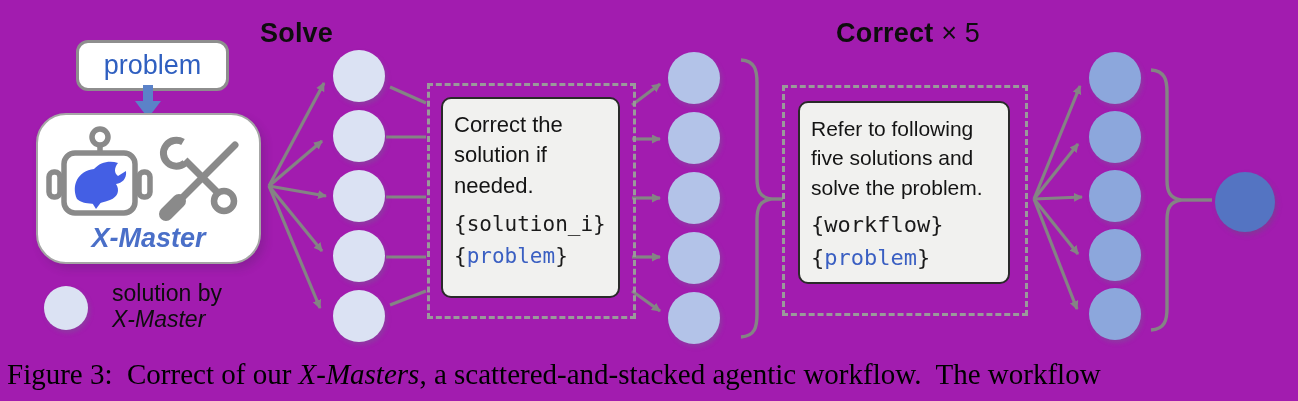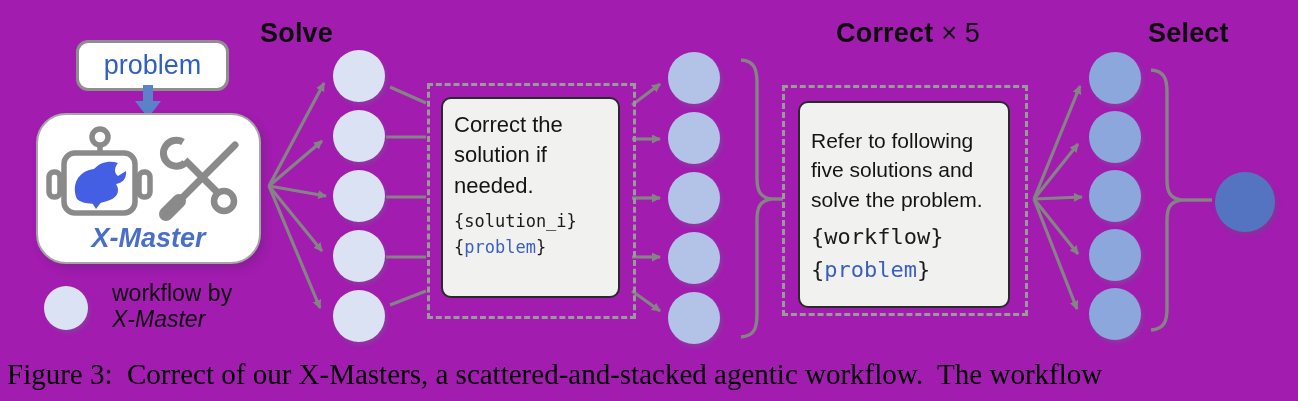--- a/index.html
+++ b/index.html
@@ -58,54 +58,53 @@
   }
   
   .dashed-box { position:absolute; border:3px dashed #9a9a9a; background:transparent; }
   #critic-dashed  { left:427px; top:83px; width:203px; height:230px; }
   #rewrite-dashed { left:782px; top:85px; width:240px; height:225px; }
   .prompt-box {
     position:absolute; background:#f1f1ef; border:2.5px solid #2a2a2a; border-radius:10px;
     color:#141414;
   }
   #critic-prompt  { left:11px; top:11px; width:153px; height:175px; padding:11px 11px; }
-  #rewrite-prompt { left:13px; top:13px; width:186px; height:157px; padding:23px 11px; }
+  #rewrite-prompt { left:13px; top:13px; width:186px; height:157px; padding:11px 11px; }
   .prompt-instruction { font-size:22px; line-height:1.38; color:#141414; }
   #rewrite-prompt .prompt-instruction { font-size:21px; line-height:1.4; }
   .prompt-code {
-    font-family:"DejaVu Sans Mono", monospace; font-size:17px; line-height:1.5;
+    font-family:"DejaVu Sans Mono", monospace; font-size:21px; line-height:1.5;
     white-space:nowrap; color:#1a1a1a; margin-top:8px;
   }
   .prompt-code .code-line { display:block; }
   .prompt-code .blue { color:var(--c-code,#3a5fc2); }
   #rewrite-prompt .prompt-code { font-size:22px; margin-top:6px; }
   
   #connectors { position:absolute; left:0; top:0; width:1298px; height:401px; }
   
   .caption {
     position:absolute; left:7px; top:358px; white-space:pre;
     font-family:"Liberation Serif", serif; font-size:29px; color:#000;
   }
-  .caption .it { }
+  .caption .it { font-style:italic; }
   
   .watermark {
     position:absolute; left:933px; top:349px; font-size:33px; letter-spacing:1px;
     color:rgba(255,255,255,0.82);
     text-shadow:2px 2px 1px rgba(125,125,125,0.9), -1px -1px 0 rgba(170,170,170,0.45);
     white-space:nowrap;
   }
 </style>
 </head>
 <body>
 
 <div id="canvas">
 
   <div class="stage-label" style="left:260px;"><span>Solve</span></div>
   <div class="stage-label" style="left:836px;"><span>Correct</span><span class="mult" style="white-space:pre;"> × 5</span></div>
-  <div class="stage-label" style="left:1148px;"><span>Select</span></div>
 
   <div class="problem-box">
     <span>problem</span>
   </div>
 
   <svg width="40" height="36" style="position:absolute; left:128px; top:85px;">
     <polygon points="15,0 25,0 25,16 33,16 20,33 7,16 15,16" fill="#5b82c8"></polygon>
   </svg>
 
   <div class="agent-card">
@@ -130,21 +129,21 @@
         <path d="M145,23 A 13 13 0 1 0 147,44" stroke-width="7"></path>
         <line x1="147" y1="41" x2="182" y2="76" stroke-width="7"></line>
         <circle cx="186" cy="82" r="10" stroke-width="6.5"></circle>
       </g>
     </svg>
     <div class="agent-name">X-Master</div>
   </div>
 
   <div class="legend-circle"></div>
   <div class="legend-text">
-    <div>workflow by</div>
+    <div>solution by</div>
     <div class="it">X-Master</div>
   </div>
 
   <svg id="connectors">
     <defs>
       <marker id="arrow" markerWidth="10" markerHeight="10" refX="8" refY="4.5" orient="auto" markerUnits="userSpaceOnUse">
         <path d="M0,0 L9,4.5 L0,9 Z" fill="#848484"></path>
       </marker>
     </defs>
     <g stroke="#848484" stroke-width="3.2" fill="none">

